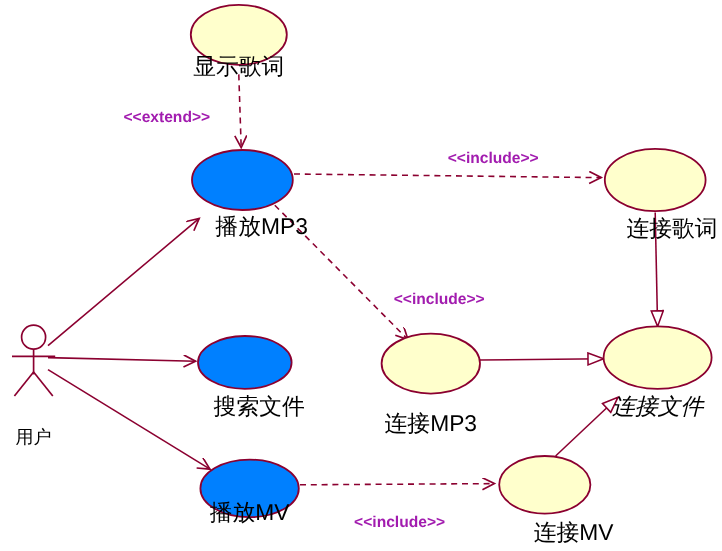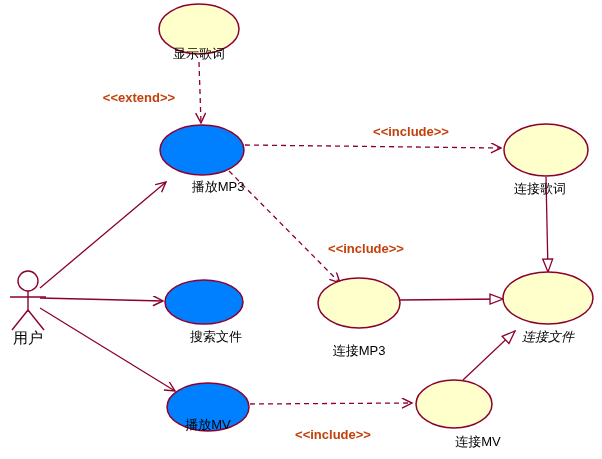--- a/index.html
+++ b/index.html
@@ -21,46 +21,47 @@
     position: absolute;
     left: 0;
     top: 0;
     width: 602px;
     height: 459px;
   }
   .uc-label {
     position: absolute;
     text-align: center;
     font-family: "Liberation Sans", sans-serif;
-    font-size: 13px;
+    font-size: 19px;
     color: #000000;
     white-space: nowrap;
     line-height: 1;
     transform: translateX(-50%);
   }
   .stereotype-label {
     position: absolute;
     text-align: center;
     font-family: "Liberation Sans", sans-serif;
     font-size: 13px;
     font-weight: bold;
-    color: #c2410c;
+    color: #a21caf;
     white-space: nowrap;
     line-height: 1;
     transform: translateX(-50%);
   }
   .actor-label {
     position: absolute;
     text-align: center;
-    font-family: Liberation Sans, sans-serif;
+    font-family: Liberation Mono, monospace;
     font-size: 15px;
     color: #000000;
     white-space: nowrap;
     line-height: 1;
     transform: translateX(-50%);
+    margin-top: 28px;
   }
 </style>
 </head>
 <body>
 
 <div id="diagram-root">
 
   <svg id="uml-canvas" viewBox="0 0 602 459" width="602" height="459">
 
     <defs>
@@ -136,21 +137,21 @@
 
     <ellipse cx="454" cy="404" rx="38" ry="24" fill="#FFFFCC" stroke="#8B0030" stroke-width="1.5"></ellipse>
   </svg>
 
   <div class="actor-label" style="left:28px; top:330px;">用户</div>
 
   <div class="uc-label" style="left:199px; top:47px;">显示歌词</div>
 
   <div class="uc-label" style="left:218px; top:180px;">播放MP3</div>
 
-  <div class="uc-label" style="left:540px; top:182px;">连接歌词</div>
+  <div class="uc-label" style="left:560px; top:182px;">连接歌词</div>
 
   <div class="uc-label" style="left:216px; top:330px;">搜索文件</div>
 
   <div class="uc-label" style="left:359px; top:344px;">连接MP3</div>
 
   <div class="uc-label" style="left:548px; top:330px;font-style:italic;">连接文件</div>
 
   <div class="uc-label" style="left:208px; top:418px;text-align:center;">播放MV</div>
 
   <div class="uc-label" style="left:478px; top:435px;">连接MV</div>

